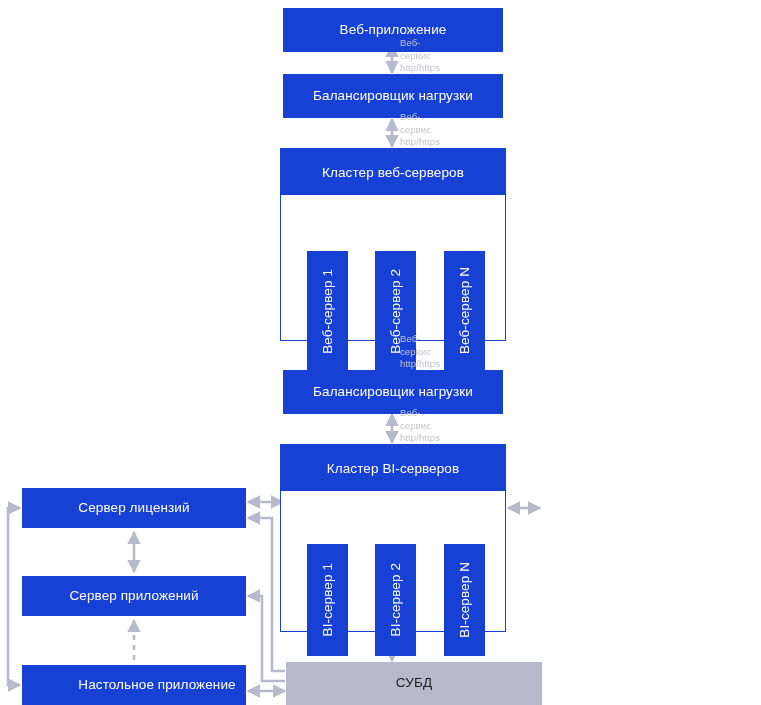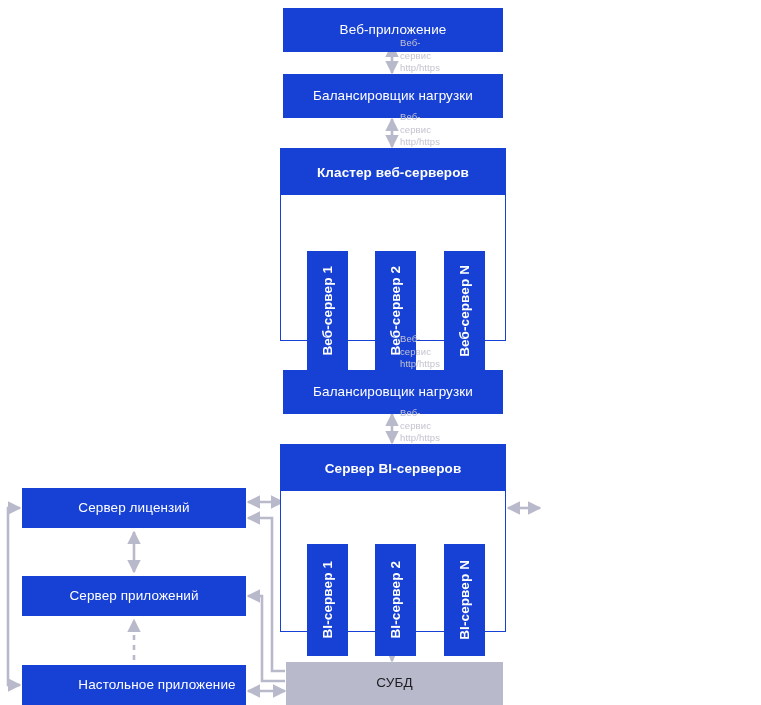--- a/index.html
+++ b/index.html
@@ -47,21 +47,20 @@
     color: #1c1c22;
   }
 
   
   .cluster {
     position: absolute;
     box-sizing: border-box;
     border: 1px solid #1740d4;
     background: #ffffff;
     z-index: 2;
-    font-weight: bold;
   }
   .cluster-title {
     box-sizing: border-box;
     width: 100%;
     height: 46px;
     background: #1740d4;
     color: #ffffff;
     display: flex;
     align-items: center;
     justify-content: center;
@@ -170,36 +169,36 @@
       </div>
       <div class="vnode" style="left:163px; top:56px; width:41px; height:120px;">
         <span>Веб-сервер N</span>
       </div>
     </div>
   </div>
 
   <div class="node" style="left:283px; top:370px; width:220px; height:44px;">Балансировщик нагрузки</div>
 
   <div class="cluster" style="left:280px; top:444px; width:226px; height:188px;">
-    <div class="cluster-title">Сервер BI-серверов</div>
+    <div class="cluster-title">Кластер BI-серверов</div>
     <div class="cluster-body" style="height:140px;">
       <div class="vnode" style="left:26px; top:53px; width:41px; height:112px;">
         <span>BI-сервер 1</span>
       </div>
       <div class="vnode" style="left:94px; top:53px; width:41px; height:112px;">
         <span>BI-сервер 2</span>
       </div>
       <div class="vnode" style="left:163px; top:53px; width:41px; height:112px;">
         <span>BI-сервер N</span>
       </div>
     </div>
   </div>
 
   <div class="node" style="left:22px; top:576px; width:224px; height:40px;">Сервер приложений</div>
 
   <div class="node" style="left:22px; top:488px; width:224px; height:40px;">Сервер лицензий</div>
 
   <div class="node" style="left:22px; top:665px; width:224px; height:40px;padding-left:46px;">Настольное приложение</div>
 
 
-  <div class="node gray" style="left:286px; top:662px; width:217px; height:43px;">СУБД</div>
+  <div class="node gray" style="left:286px; top:662px; width:256px; height:43px;">СУБД</div>
 
 </div>
 
 </body></html>

